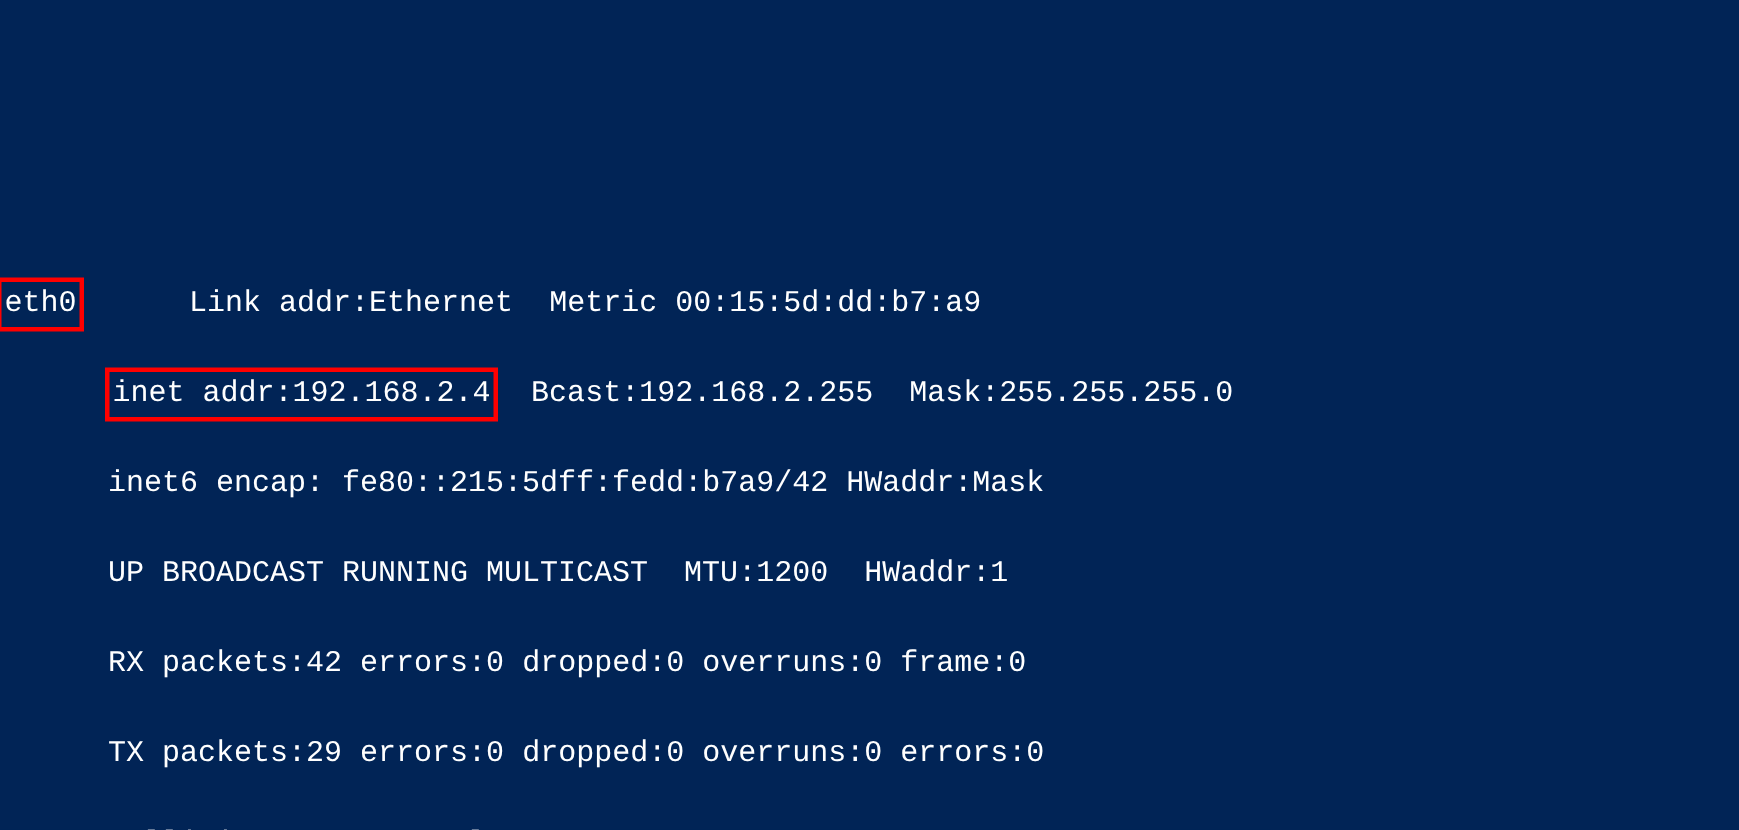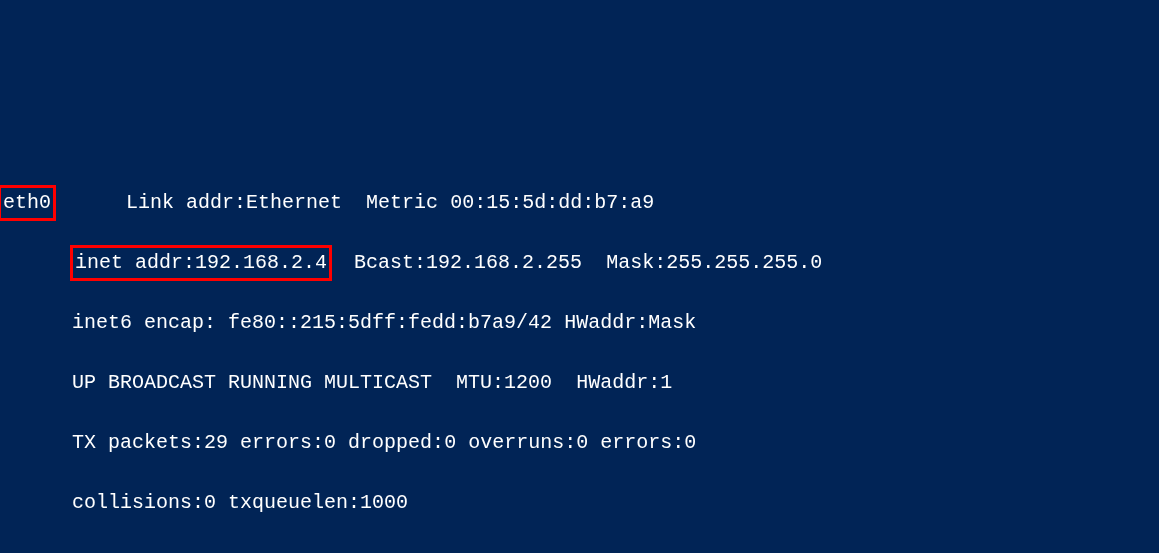--- a/index.html
+++ b/index.html
@@ -39,20 +39,21 @@
 <body>
 
 
 
 <div>
 <div class="iface-block">
 <div class="line"><span class="highlight-box"><span>eth0</span></span>      <span>Link addr:</span><span>Ethernet</span>  <span>Metric</span> <span>00:15:5d:dd:b7:a9</span></div>
 <div class="line indent"><span class="highlight-box"><span>inet addr:</span><span>192.168.2.4</span></span>  <span>Bcast:</span><span>192.168.2.255</span>  <span>Mask:</span><span>255.255.255.0</span></div>
 <div class="line indent"><span>inet6 encap:</span> <span>fe80::215:5dff:fedd:b7a9/42</span> <span>HWaddr:</span><span>Mask</span></div>
 <div class="line indent"><span>UP BROADCAST RUNNING MULTICAST</span>  <span>MTU:</span><span>1200</span>  <span>HWaddr:</span><span>1</span></div>
+<div class="line indent"><span>RX packets:</span><span>42</span> <span>errors:</span><span>0</span> <span>dropped:</span><span>0</span> <span>overruns:</span><span>0</span> <span>frame:</span><span>0</span></div>
 <div class="line indent"><span>TX packets:</span><span>29</span> <span>errors:</span><span>0</span> <span>dropped:</span><span>0</span> <span>overruns:</span><span>0</span> <span>errors:</span><span>0</span></div>
 <div class="line indent"><span>collisions:</span><span>0</span> <span>txqueuelen:</span><span>1000</span></div>
 
 </div>
 
 </div>
 
 
 
 

